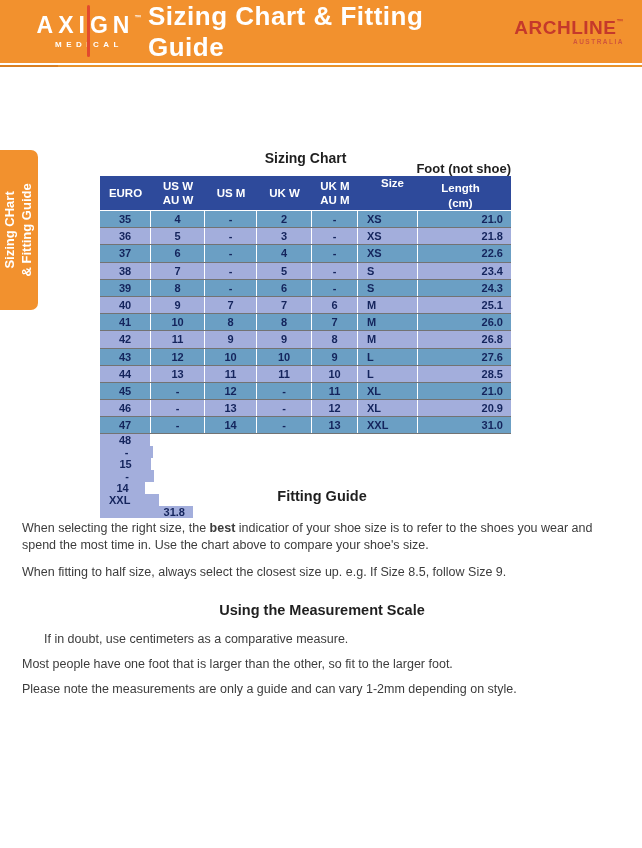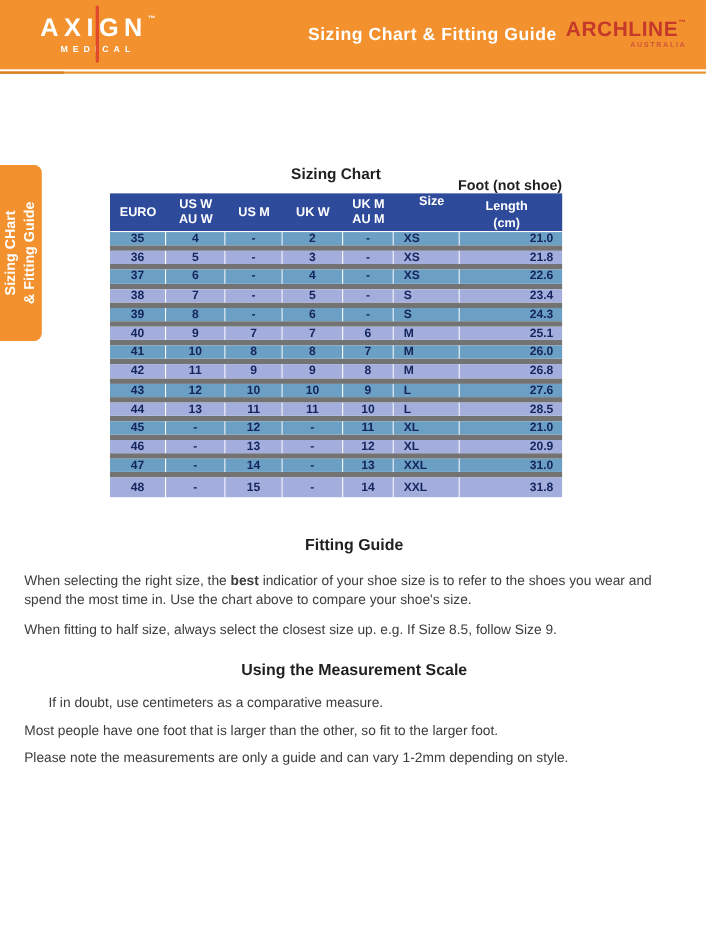--- a/index.html
+++ b/index.html
@@ -8,21 +8,21 @@
   .page { position:relative; width:642px; height:848px; background:#ffffff; overflow:hidden; }
 
   
   .topbar { position:absolute; left:0; top:0; width:642px; height:63px; background:#F2912E;
             display:flex; align-items:center; justify-content:space-between; }
   .brand-left { position:relative; margin-left:30px; width:118px; text-align:center; color:#fff; }
   .brand-name { font-size:23px; font-weight:bold; letter-spacing:5px; line-height:1; position:relative; }
   .brand-name .tm { font-size:7px; vertical-align:top; letter-spacing:0; }
   .brand-sub { font-size:8px; font-weight:bold; letter-spacing:4.5px; margin-top:3px; }
   .red-stroke { position:absolute; left:57px; top:-9px; width:2.5px; height:52px; background:#E24A2E; border-radius:2px; }
-  .main-title { flex:1; text-align:right; color:#ffffff; font-size:16px; font-weight:bold; letter-spacing:0.5px; padding-right:8px; }
+  .main-title { flex:1; text-align:left; color:#ffffff; font-size:26px; font-weight:bold; letter-spacing:0.5px; padding-right:8px; }
   .brand-right { margin-right:18px; text-align:right; color:#C5392B; }
   .brand-right .bname { font-size:19px; font-weight:bold; letter-spacing:0.5px; line-height:1; }
   .brand-right .tm { font-size:7px; vertical-align:top; }
   .brand-right .bsub { font-size:6.5px; font-weight:bold; letter-spacing:1.5px; color:#D0563C; margin-top:1px; }
   .rule { position:absolute; left:0; top:65px; width:642px; height:2px; background:#E8932C; }
   .rule-dark { position:absolute; left:0; top:65px; width:58px; height:2px; background:#D97F22; }
 
   
   .side-tab { position:absolute; left:0; top:150px; width:38px; height:160px; background:#F2912E;
               border-radius:0 7px 7px 0; display:flex; align-items:center; justify-content:center; }
@@ -37,22 +37,22 @@
   .size-table { position:absolute; left:100px; top:176px; width:411px; }
   .trow { display:flex; }
   .tcell { border-right:1px solid #fff; display:flex; align-items:center; justify-content:center;
            font-weight:bold; color:#14245C; font-size:11px; }
   .tcell:last-child { border-right:none; }
   .thead { background:#2E4A9B; height:35px; border-bottom:1px solid #fff;text-align:right; }
   .thead .tcell { background:#2E4A9B; color:#ffffff; font-size:11.5px; line-height:1.25;
                   flex-direction:column; border-right:none; }
   .trow.base .tcell { background:#6B9FC4; }
   .trow.alt  .tcell { background:#A3AEDC; }
-  .trow.base, .trow.alt { height:17.2px; border-bottom:5px solid #737373; }
-  .trow:last-child { border-bottom:none; }
+  .trow.base, .trow.alt { height:17.2px; border-bottom:1px solid #737373; }
+  .trow:last-child { border-bottom:none;flex-direction:column; }
   .c0 { width:51px; } .c1 { width:54px; } .c2 { width:52px; } .c3 { width:55px; }
   .c4 { width:46px; } .c5 { width:60px; justify-content:flex-start; padding-left:9px; }
   .c6 { width:93px; justify-content:flex-end; padding-right:8px; }
 
   
   .content { position:absolute; left:22px; top:488px; width:600px; color:#3c3c3c; font-size:12.5px; line-height:17px; }
   .content h2 { font-size:14.5px; font-weight:bold; color:#1f1f1f; text-align:center; line-height:17px; }
   .content p { margin-top:10px; }
   .p1 { margin-top:15px !important; }
   .h2b { margin-top:21px; }

